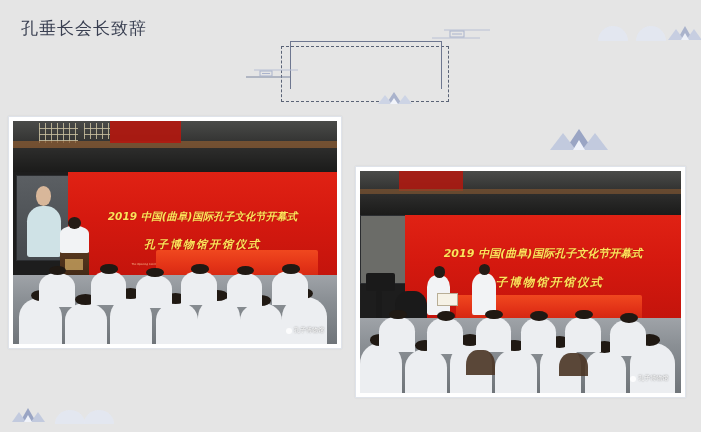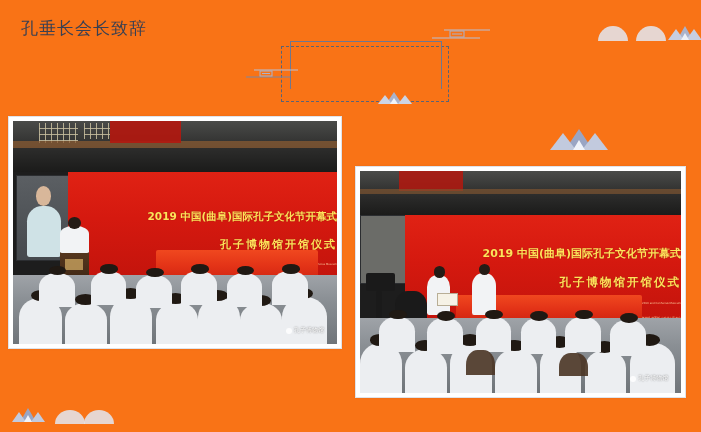--- a/index.html
+++ b/index.html
@@ -11,21 +11,21 @@
     width: 701px;
     height: 432px;
     position: relative;
     overflow: hidden;
     font-family: "DejaVu Sans", "Liberation Sans", sans-serif;
   }
 
   .stage {
     position: absolute;
     inset: 0;
-    background: #f97316;
+    background: #e5e5e5;
   }
 
   
   .cloud {
     position: absolute;
     background: #e3e7f2;
     border-radius: 50% 50% 0 0 / 100% 100% 0 0;
     opacity: .85;
   }
   .mountain {
@@ -125,22 +125,23 @@
   .banner {
     position: absolute;
     left: 0; right: 0;
     background: linear-gradient(180deg,#e02214 0%, #d5190f 45%, #c4140c 100%);
   }
   .banner-inner {
     position: absolute;
     inset: 0;
     display: flex;
     flex-direction: column;
-    align-items: flex-end;
+    align-items: center;
     justify-content: flex-start;
+    font-style: italic;
   }
   .bn-l1 {
     color: #ffe35a;
     font-weight: bold;
     white-space: nowrap;
     text-shadow: 0 0 1px rgba(0,0,0,.35);
   }
   .bn-l2 {
     color: #ffe35a;
     font-weight: bold;

